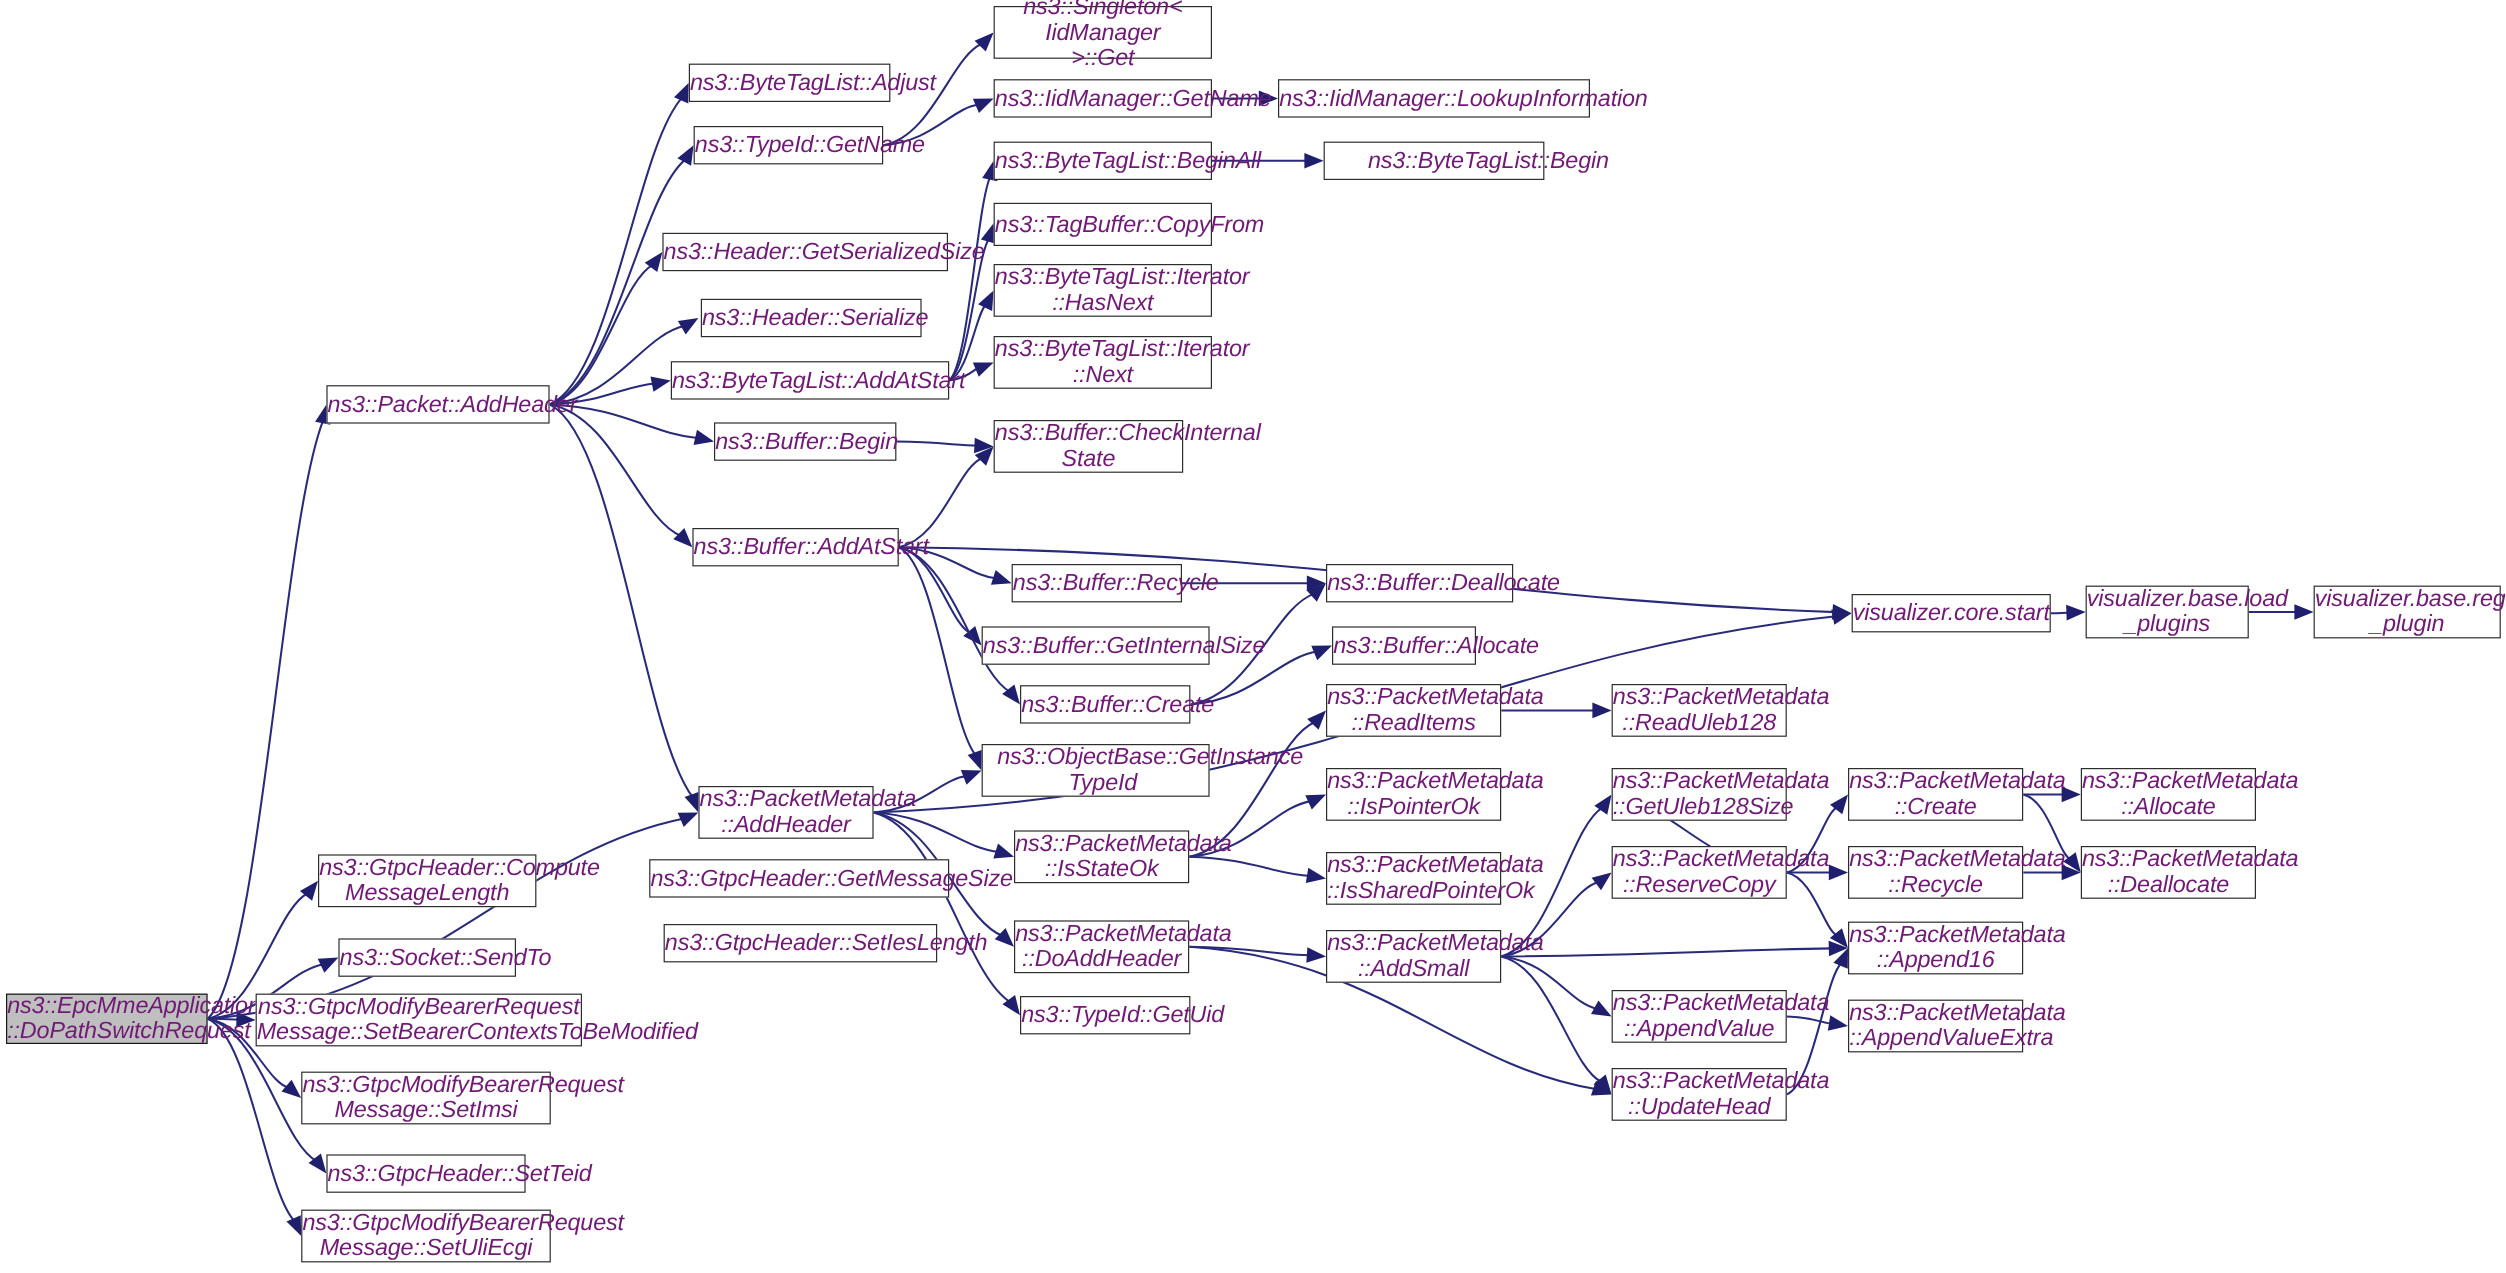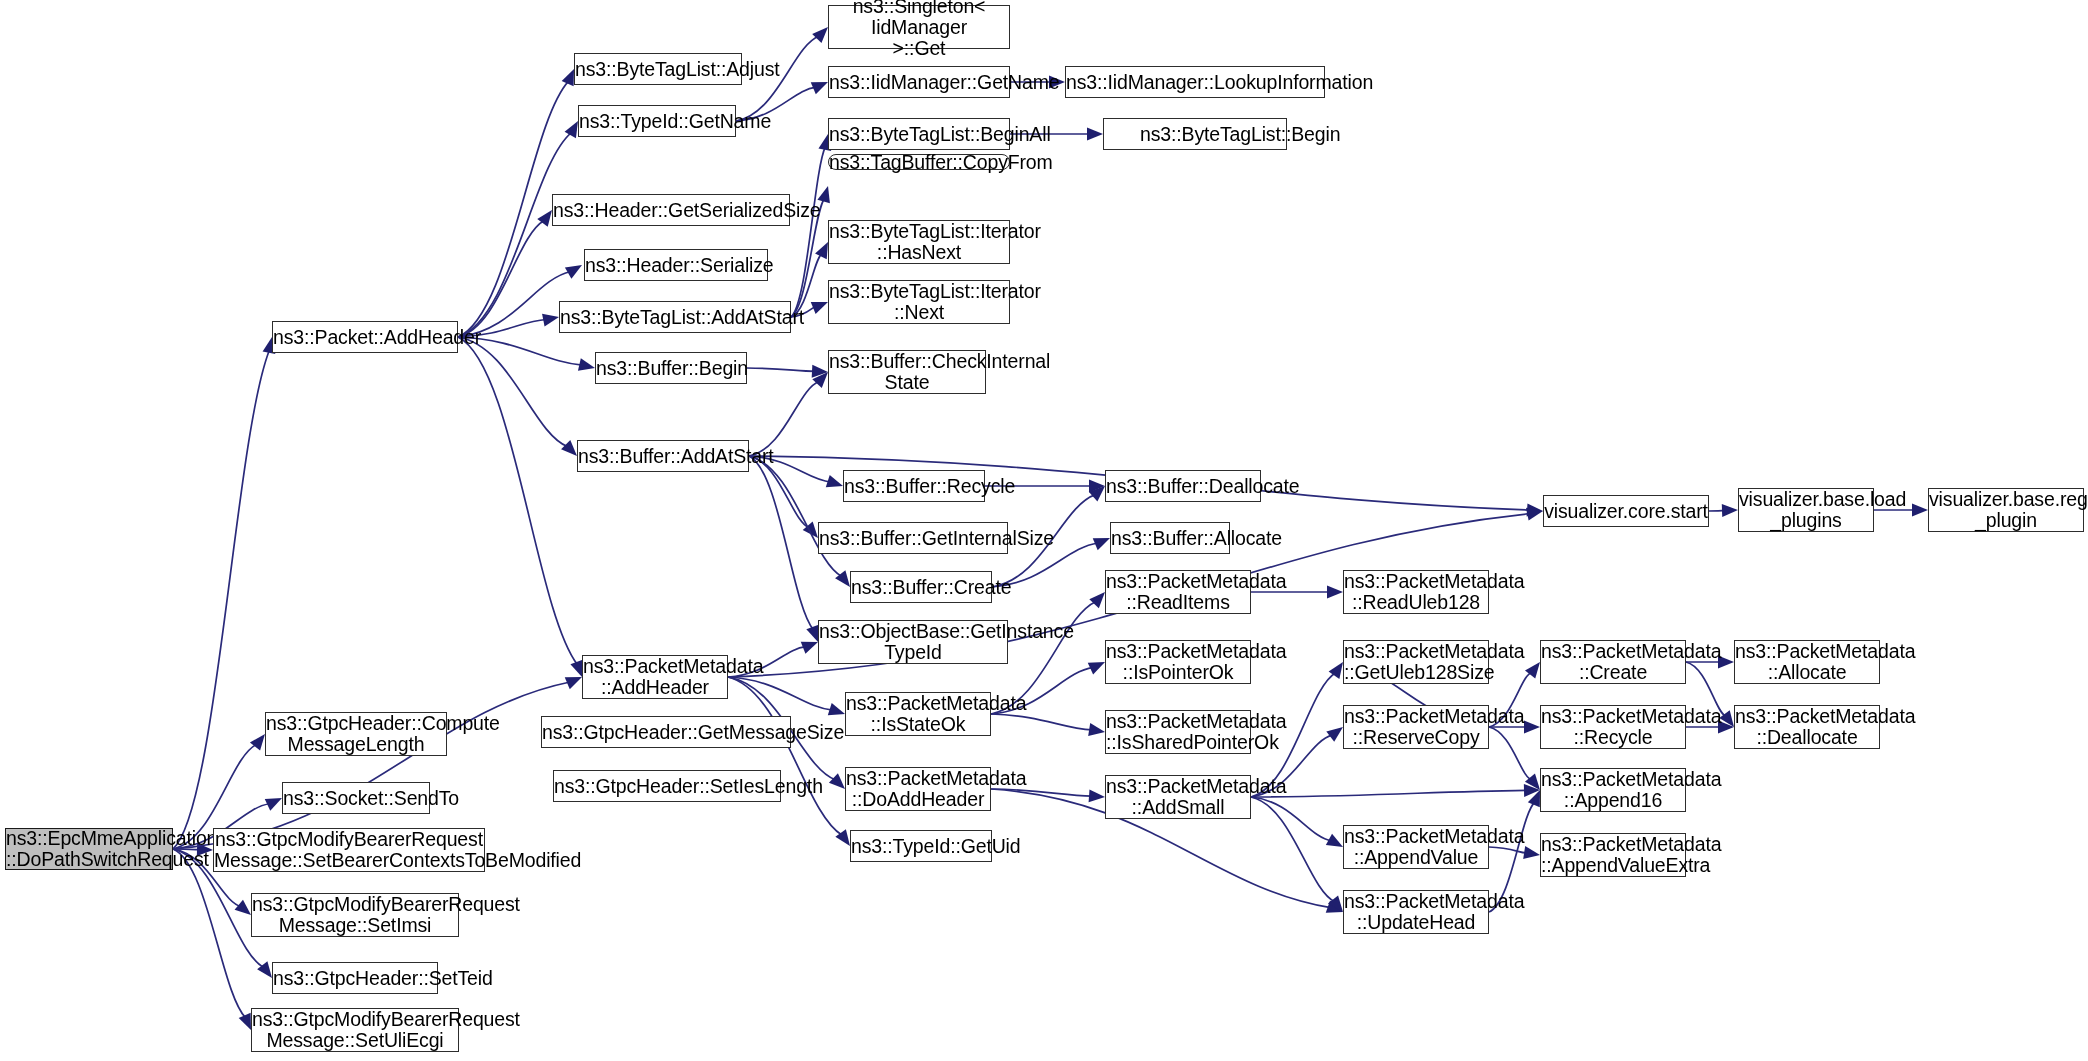--- a/index.html
+++ b/index.html
@@ -19,30 +19,31 @@
     left: 0; top: 0;
     width: 2088px;
     height: 1061px;
     pointer-events: none;
   }
   .node {
     position: absolute;
     box-sizing: border-box;
     border: 1.3px solid #2d2d2d;
     background: #ffffff;
-    color: #000000;
+    color: #701a75;
     font-size: 19.5px;
     line-height: 21px;
     display: flex;
     align-items: center;
     justify-content: center;
     text-align: center;
     white-space: pre-line;
     letter-spacing: -0.15px;
     z-index: 5;
+    font-style: italic;
   }
   .node.root {
     background: #bfbfbf;
     border-color: #1a1a1a;
   }
   .node-label { display: block; width: 100%; }
 </style>
 </head>
 <body>
 
@@ -177,36 +178,36 @@
     <div class="node" style="left: 574px; top: 53px; width: 168px; height: 32px;"><span class="node-label">ns3::ByteTagList::Adjust</span></div>
     <div class="node" style="left: 578px; top: 105px; width: 158px; height: 32px;"><span class="node-label">ns3::TypeId::GetName</span></div>
     <div class="node" style="left: 552px; top: 194px; width: 238px; height: 32px;"><span class="node-label">ns3::Header::GetSerializedSize</span></div>
     <div class="node" style="left: 584px; top: 249px; width: 184px; height: 32px;"><span class="node-label">ns3::Header::Serialize</span></div>
     <div class="node" style="left: 559px; top: 301px; width: 232px; height: 32px;"><span class="node-label">ns3::ByteTagList::AddAtStart</span></div>
     <div class="node" style="left: 595px; top: 352px; width: 152px; height: 32px;"><span class="node-label">ns3::Buffer::Begin</span></div>
     <div class="node" style="left: 828px; top: 5px; width: 182px; height: 44px;"><span class="node-label">ns3::Singleton&lt; IidManager
 &gt;::Get</span></div>
     <div class="node" style="left: 828px; top: 66px; width: 182px; height: 32px;"><span class="node-label">ns3::IidManager::GetName</span></div>
     <div class="node" style="left: 828px; top: 118px; width: 182px; height: 32px;"><span class="node-label">ns3::ByteTagList::BeginAll</span></div>
-    <div class="node" style="left: 828px; top: 154px; width: 182px; height: 16px; border-radius: 15px;"><span class="node-label">ns3::TagBuffer::CopyFrom</span></div>
+    <div class="node" style="left: 828px; top: 169px; width: 182px; height: 36px;"><span class="node-label">ns3::TagBuffer::CopyFrom</span></div>
     <div class="node" style="left: 828px; top: 220px; width: 182px; height: 44px;"><span class="node-label">ns3::ByteTagList::Iterator
 ::HasNext</span></div>
     <div class="node" style="left: 828px; top: 280px; width: 182px; height: 44px;"><span class="node-label">ns3::ByteTagList::Iterator
 ::Next</span></div>
     <div class="node" style="left: 828px; top: 350px; width: 158px; height: 44px;"><span class="node-label">ns3::Buffer::CheckInternal
 State</span></div>
     <div class="node" style="left: 1065px; top: 66px; width: 260px; height: 32px;"><span class="node-label">ns3::IidManager::LookupInformation</span></div>
     <div class="node" style="left: 1103px; top: 118px; width: 184px; height: 32px; padding-left: 36px;"><span class="node-label">ns3::ByteTagList::Begin</span></div>
     <div class="node" style="left: 577px; top: 440px; width: 172px; height: 32px;"><span class="node-label">ns3::Buffer::AddAtStart</span></div>
     <div class="node" style="left: 843px; top: 470px; width: 142px; height: 32px;"><span class="node-label">ns3::Buffer::Recycle</span></div>
     <div class="node" style="left: 818px; top: 522px; width: 190px; height: 32px;"><span class="node-label">ns3::Buffer::GetInternalSize</span></div>
     <div class="node" style="left: 850px; top: 571px; width: 142px; height: 32px;"><span class="node-label">ns3::Buffer::Create</span></div>
     <div class="node" style="left: 1105px; top: 470px; width: 156px; height: 32px;"><span class="node-label">ns3::Buffer::Deallocate</span></div>
     <div class="node" style="left: 1110px; top: 522px; width: 120px; height: 32px;"><span class="node-label">ns3::Buffer::Allocate</span></div>
-    <div class="node" style="left: 818px; top: 620px; width: 190px; height: 44px;"><span class="node-label">ns3::ObjectBase::GetInstance
+    <div class="node" style="left: 818px; top: 620px; width: 190px; height: 44px; padding-left: 12px;"><span class="node-label">ns3::ObjectBase::GetInstance
 TypeId</span></div>
     <div class="node" style="left: 582px; top: 655px; width: 146px; height: 44px;"><span class="node-label">ns3::PacketMetadata
 ::AddHeader</span></div>
     <div class="node" style="left: 845px; top: 692px; width: 146px; height: 44px;"><span class="node-label">ns3::PacketMetadata
 ::IsStateOk</span></div>
     <div class="node" style="left: 845px; top: 767px; width: 146px; height: 44px;"><span class="node-label">ns3::PacketMetadata
 ::DoAddHeader</span></div>
     <div class="node" style="left: 850px; top: 830px; width: 142px; height: 32px;"><span class="node-label">ns3::TypeId::GetUid</span></div>
     <div class="node" style="left: 1105px; top: 570px; width: 146px; height: 44px;"><span class="node-label">ns3::PacketMetadata
 ::ReadItems</span></div>

